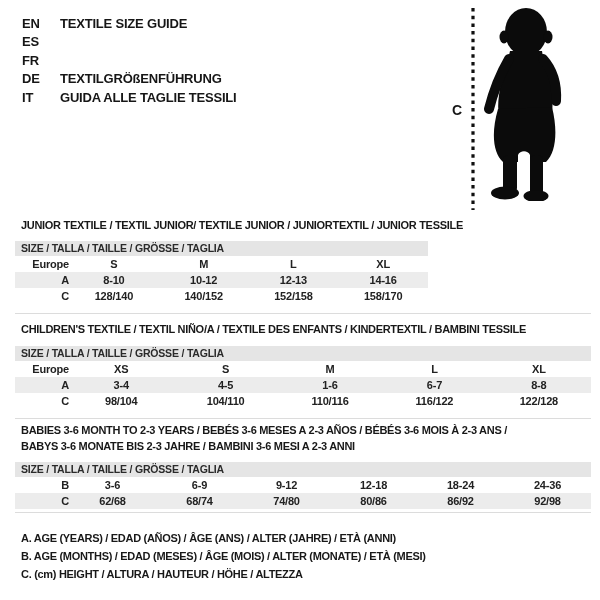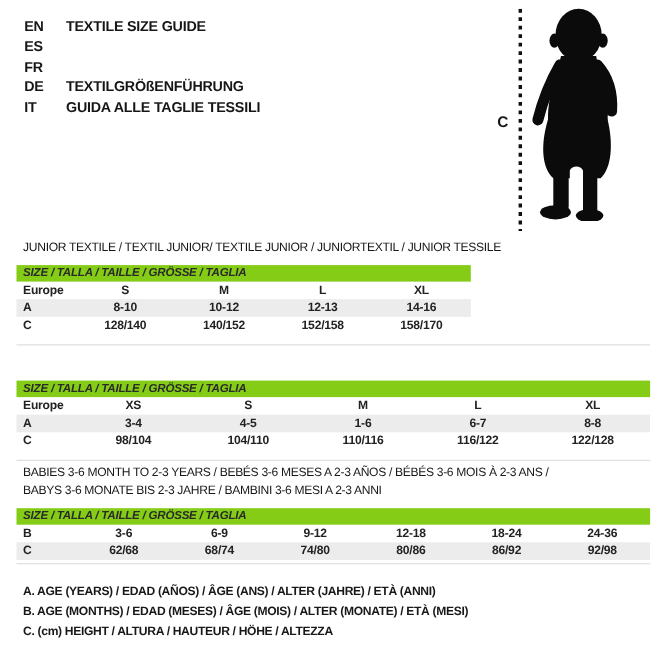--- a/index.html
+++ b/index.html
@@ -14,36 +14,36 @@
   .lang-row { display:flex; line-height:18.4px; font-size:13px; font-weight:bold; letter-spacing:-0.2px; color:#161616; }
   .lang-code { width:38px; flex:0 0 38px; }
 
   
   .dash-line { position:absolute; left:471px; top:8px; }
   .figure-c { position:absolute; left:452px; top:102px; font-size:14px; font-weight:bold; color:#161616; }
   .baby { position:absolute; left:482px; top:7px; }
 
   
   .sec-title {
-    position:absolute; left:21px; font-size:11px; font-weight:normal;
+    position:absolute; left:21px; font-size:11px; font-weight:bold;
     letter-spacing:-0.3px; color:#181818; line-height:15.5px; white-space:nowrap;
   }
 
   
   .size-table { position:absolute; left:15px; }
   .size-bar {
-    background:#84cc16; height:15px; line-height:15px;
+    background:#e5e5e5; height:15px; line-height:15px;
     font-size:10.5px; font-weight:bold; color:#2a2a2a;
-    padding-left:6px; letter-spacing:-0.2px;font-style:italic;
+    padding-left:6px; letter-spacing:-0.2px;
   }
   .trow { display:flex; height:16px; align-items:center; }
   .trow.shaded { background:#ececec; }
   .trow .lbl {
     flex:0 0 48px; padding-left:6px; font-size:11px; font-weight:bold;
-    color:#222; letter-spacing:-0.2px;
+    color:#222; letter-spacing:-0.2px;text-align:right;
   }
   .trow .cell {
     flex:1 1 0; text-align:center; font-size:11px; font-weight:bold;
     color:#222; letter-spacing:-0.2px;
   }
   .hairline { position:absolute; left:15px; width:576px; height:1px; background:#dcdcdc; }
 
   
   .footnotes { position:absolute; left:21px; top:529px; }
   .footnote { font-size:11px; font-weight:bold; letter-spacing:-0.3px; line-height:18.2px; color:#181818; white-space:nowrap; }
@@ -114,20 +114,21 @@
     <div class="trow">
       <span class="lbl">C</span>
       <span class="cell">128/140</span>
       <span class="cell">140/152</span>
       <span class="cell">152/158</span>
       <span class="cell">158/170</span>
     </div>
   </div>
   <div class="hairline" style="top:313px;"></div>
 
+  <div class="sec-title" style="top:322px;">CHILDREN'S TEXTILE / TEXTIL NIÑO/A / TEXTILE DES ENFANTS / KINDERTEXTIL / BAMBINI TESSILE</div>
   <div class="size-table" style="top:346px; width:576px;">
     <div class="size-bar">SIZE / TALLA / TAILLE / GRÖSSE / TAGLIA</div>
     <div class="trow">
       <span class="lbl">Europe</span>
       <span class="cell">XS</span>
       <span class="cell">S</span>
       <span class="cell">M</span>
       <span class="cell">L</span>
       <span class="cell">XL</span>
     </div>

